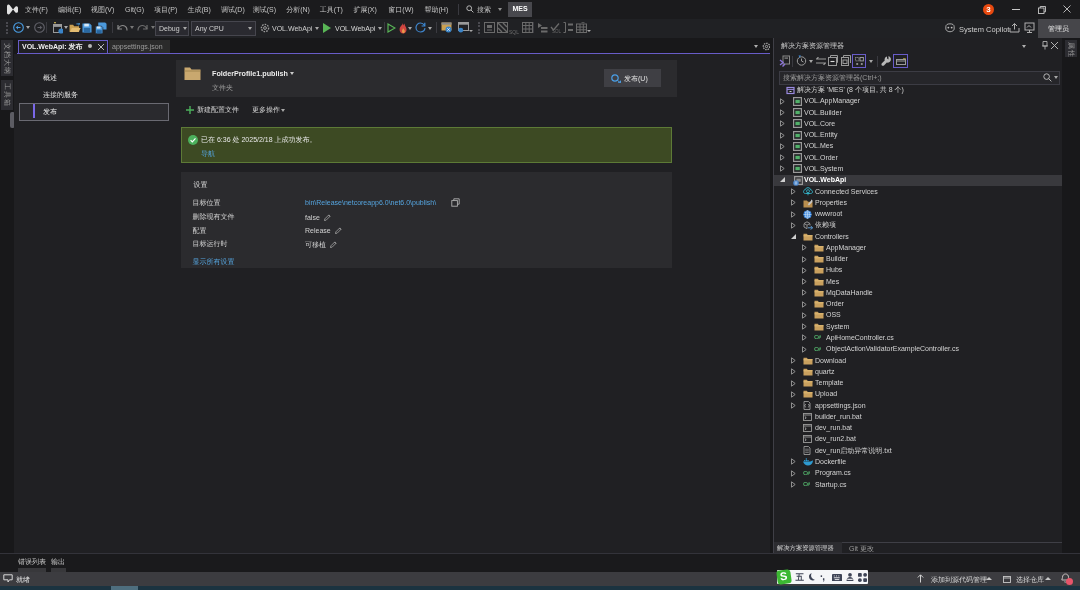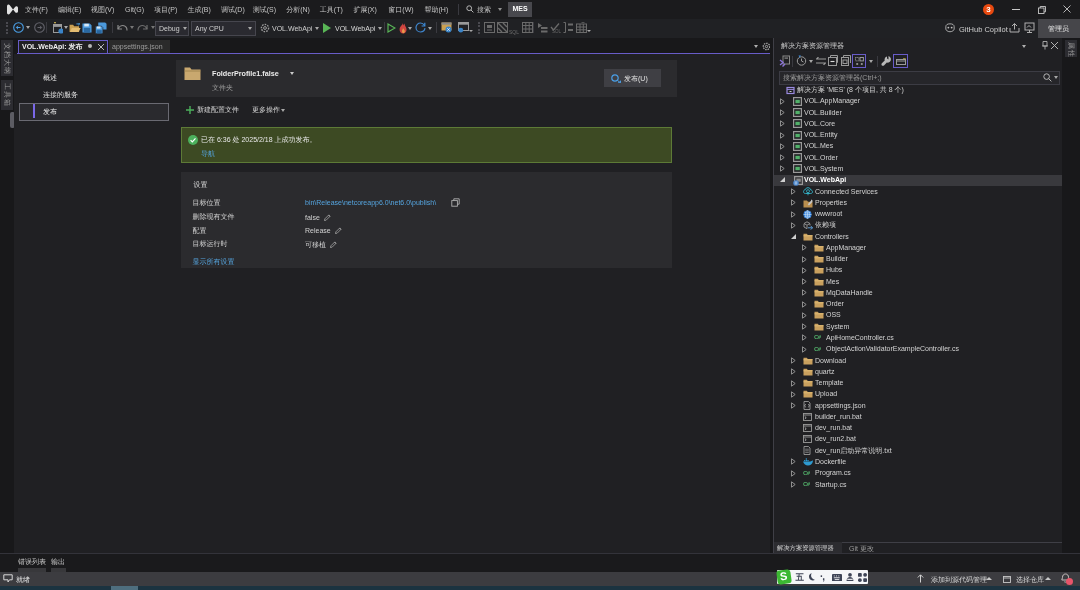--- a/index.html
+++ b/index.html
@@ -172,21 +172,21 @@
     <rect x=".5" y="2" width="10" height="8.5" fill="none" stroke="#6a6a6a"></rect>
     <path d="M.5 5 L10.5 5 M.5 7.8 L10.5 7.8 M4 2 L4 10.5 M7.3 2 L7.3 10.5" stroke="#6a6a6a"></path>
     <path d="M5.5 0 L8.5 0" stroke="#6a6a6a" stroke-width="1.4"></path>
   </svg>
 <span class="car a" style="left:587px;top:30px;border-left-width:2px;border-right-width:2px;border-top-width:2.5px"></span>
 <svg class="a" style="left:945px;top:23px" width="10" height="10" viewBox="0 0 12 12">
     <path d="M1 4.5 C1 2 3 1 6 1 C9 1 11 2 11 4.5 L11 7.5 C11 8.3 9 10.5 6 10.5 C3 10.5 1 8.3 1 7.5 Z" fill="none" stroke="#c2c2c2" stroke-width="1"></path>
     <circle cx="4" cy="5.5" r="1.1" fill="#c2c2c2"></circle>
     <circle cx="8" cy="5.5" r="1.1" fill="#c2c2c2"></circle>
   </svg>
-<div class="a nw" style="left:959px;top:24.5px;font-size:7.5px;color:#cdcdcd">GitHub Copilot</div>
+<div class="a nw" style="left:959px;top:24.5px;font-size:7.5px;color:#cdcdcd">System Copilot</div>
 <svg class="a" style="left:1009px;top:22px" width="11" height="11" viewBox="0 0 11 11">
     <path d="M1 6 L1 10 L10 10 L10 6" fill="none" stroke="#b0b0b0"></path>
     <path d="M3 4 L5.5 1.5 L8 4 M5.5 1.8 L5.5 7.5" fill="none" stroke="#b0b0b0"></path>
   </svg>
 <svg class="a" style="left:1024px;top:22px" width="11" height="11" viewBox="0 0 11 11">
     <rect x="1" y="1" width="9" height="7" fill="none" stroke="#b0b0b0"></rect>
     <path d="M3 10.5 L8 10.5 M5.5 8 L5.5 10.5" stroke="#b0b0b0"></path>
     <path d="M3 5.5 L5 3.5 L7 5.5" fill="none" stroke="#b0b0b0"></path>
   </svg>
 <div class="a" style="left:1038px;top:19px;width:42px;height:19px;background:#46464a"></div>
@@ -216,21 +216,21 @@
 <div class="a t" style="left:43px;top:73.5px;color:#e0e0e0">概述</div>
 <div class="a t" style="left:43px;top:91px;color:#e0e0e0">连接的服务</div>
 <div class="a" style="left:19px;top:102.5px;width:150px;height:18px;background:#2a2a2e;border:1px solid #6a6a72"></div>
 <div class="a" style="left:32.5px;top:104px;width:2.5px;height:14px;background:#7a68e8"></div>
 <div class="a t" style="left:43px;top:107.5px;color:#f0f0f0">发布</div>
 <div class="a" style="left:176px;top:60px;width:501px;height:37px;background:#2b2b2e"></div>
 <svg class="a" style="left:184px;top:66px" width="17" height="15" viewBox="0 0 17 15">
     <path d="M.5 1.5 L6 1.5 L7.5 3.5 L16.5 3.5 L16.5 14 L.5 14 Z" fill="#c9a86f"></path>
     <path d="M.5 5 L16.5 5" stroke="#9a7d4a" stroke-width=".8"></path>
   </svg>
-<div class="a nw" style="left:212px;top:68.5px;font-size:7.2px;font-weight:bold;color:#ececec">FolderProfile1.false</div>
+<div class="a nw" style="left:212px;top:68.5px;font-size:7.2px;font-weight:bold;color:#ececec">FolderProfile1.publish</div>
 <span class="car a" style="left:290px;top:71.5px;border-top-color:#cacaca"></span>
 <div class="a t dim" style="left:212px;top:83.5px">文件夹</div>
 <div class="a" style="left:604px;top:69px;width:57px;height:18px;background:#3f3f44"></div>
 <svg class="a" style="left:611px;top:73.5px" width="10" height="9" viewBox="0 0 10 9">
     <circle cx="4" cy="4" r="3.2" fill="none" stroke="#4a9fe6" stroke-width="1.2"></circle>
     <path d="M6.5 6.5 L9.3 8.5 M7 8.8 L9.5 8.8 L9.5 6.6" stroke="#4a9fe6" stroke-width="1" fill="none"></path>
   </svg>
 <div class="a t" style="left:624px;top:74.5px;color:#e4e4e4">发布(U)</div>
 <svg class="a" style="left:185.5px;top:105.5px" width="8" height="8" viewBox="0 0 8 8">
     <path d="M4 0 L4 8 M0 4 L8 4" stroke="#4cb05c" stroke-width="1.4"></path>

